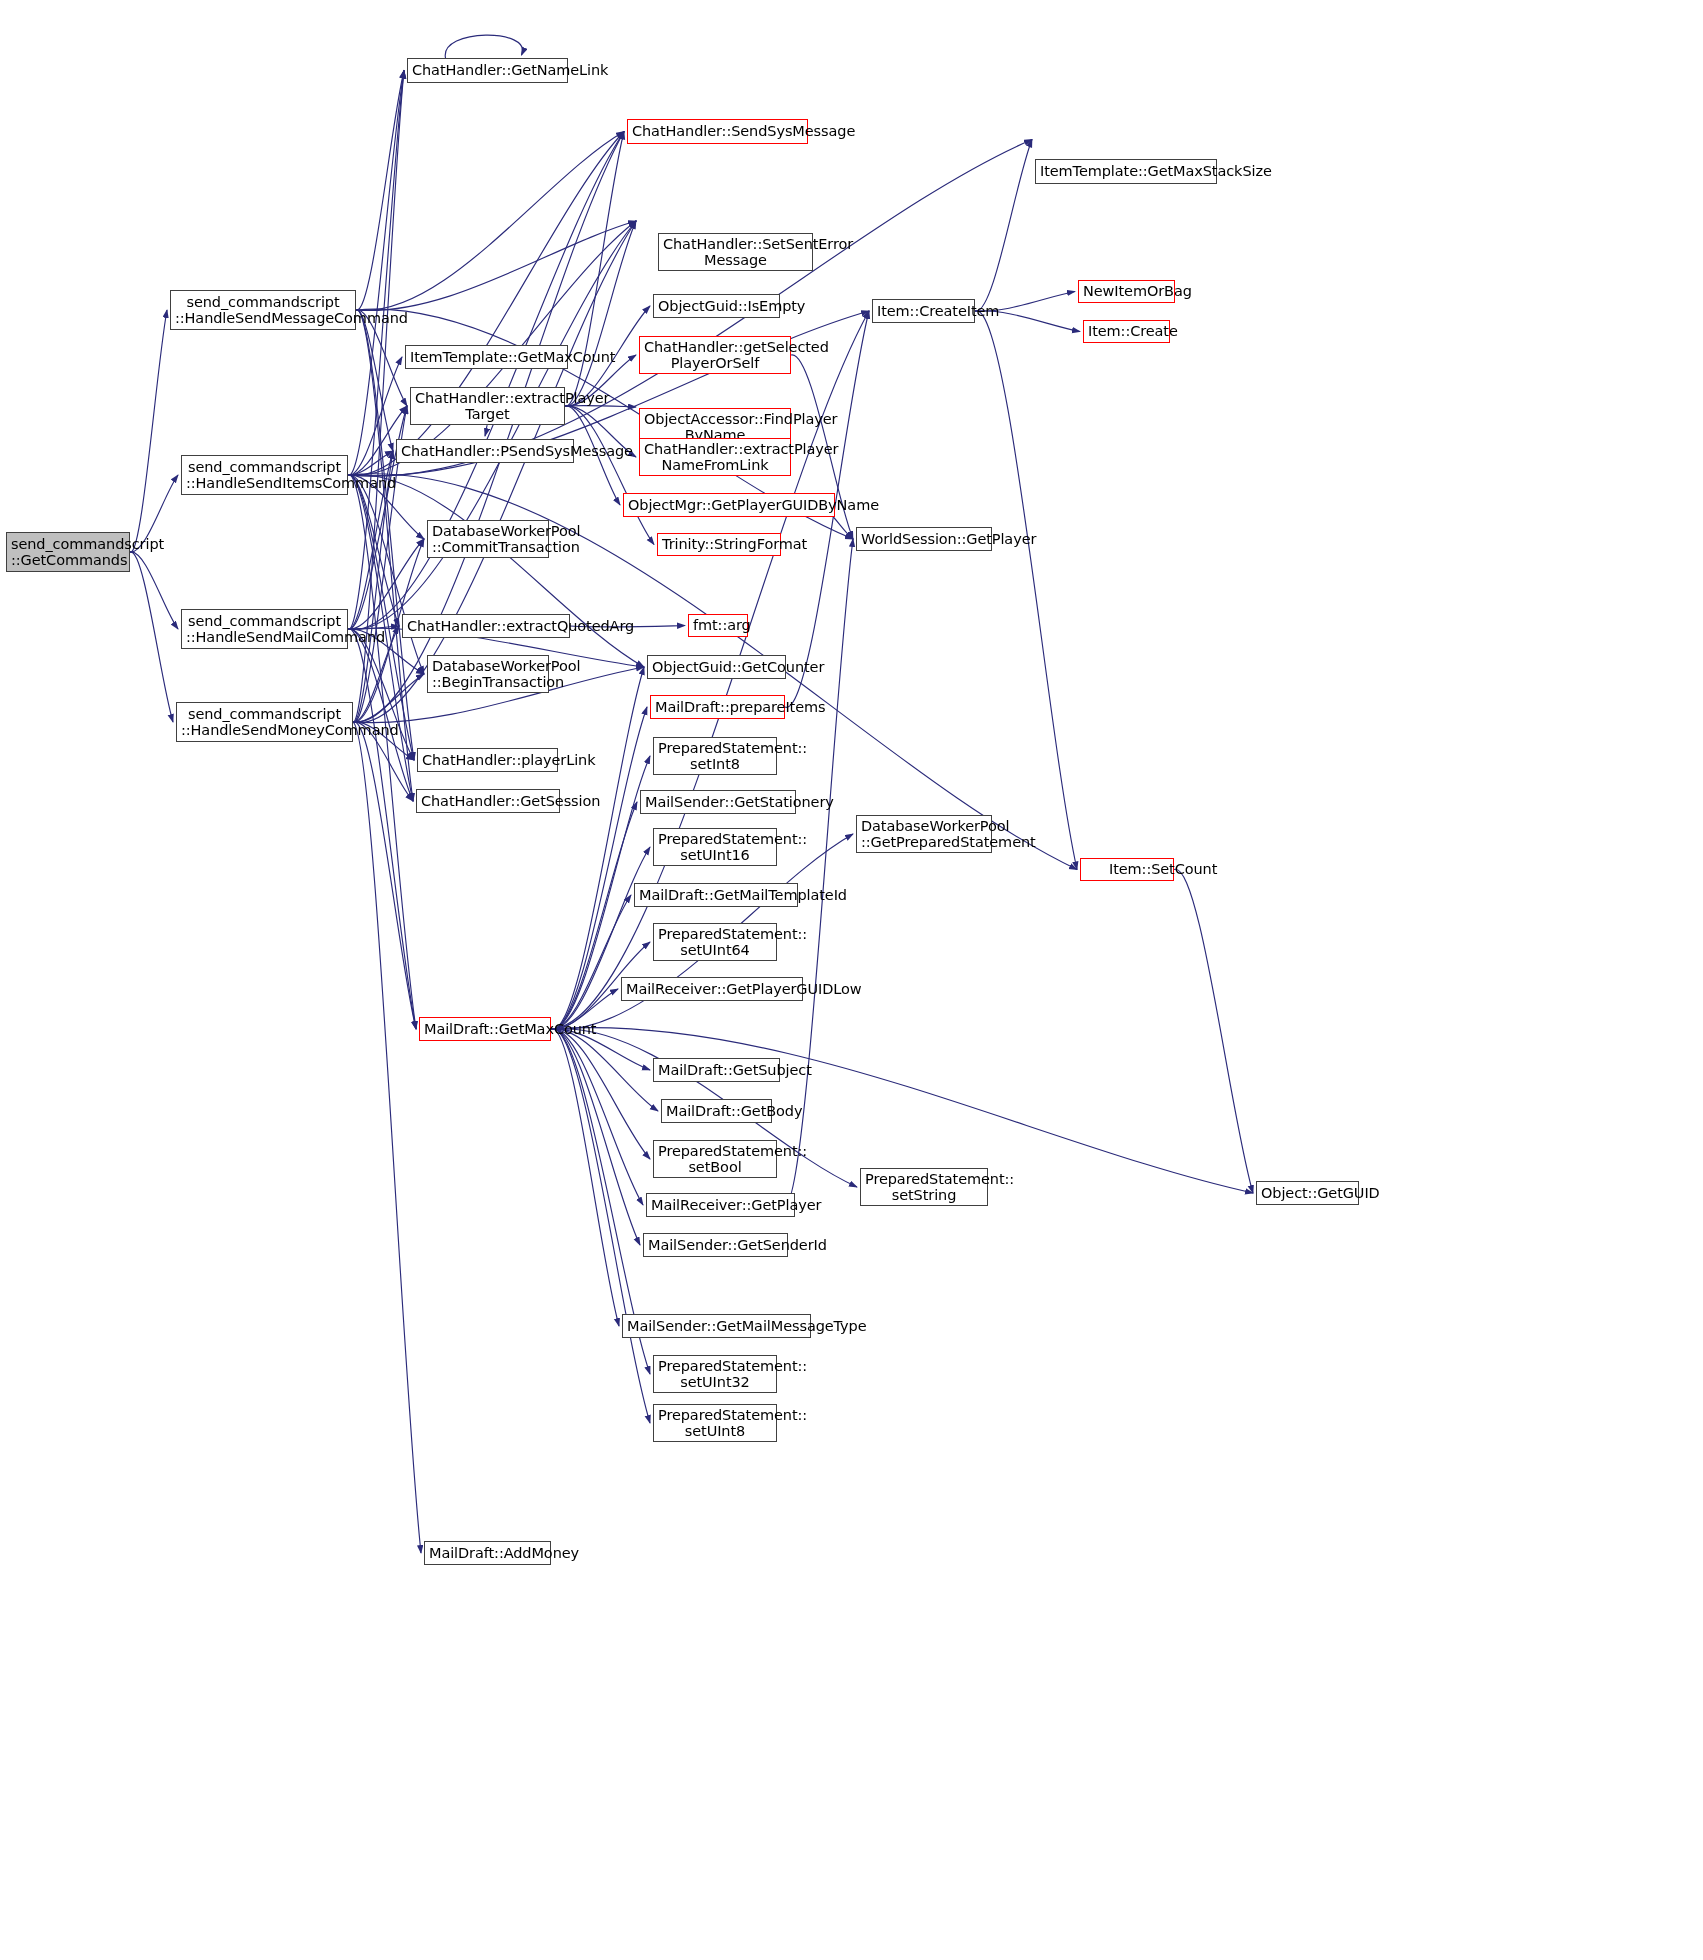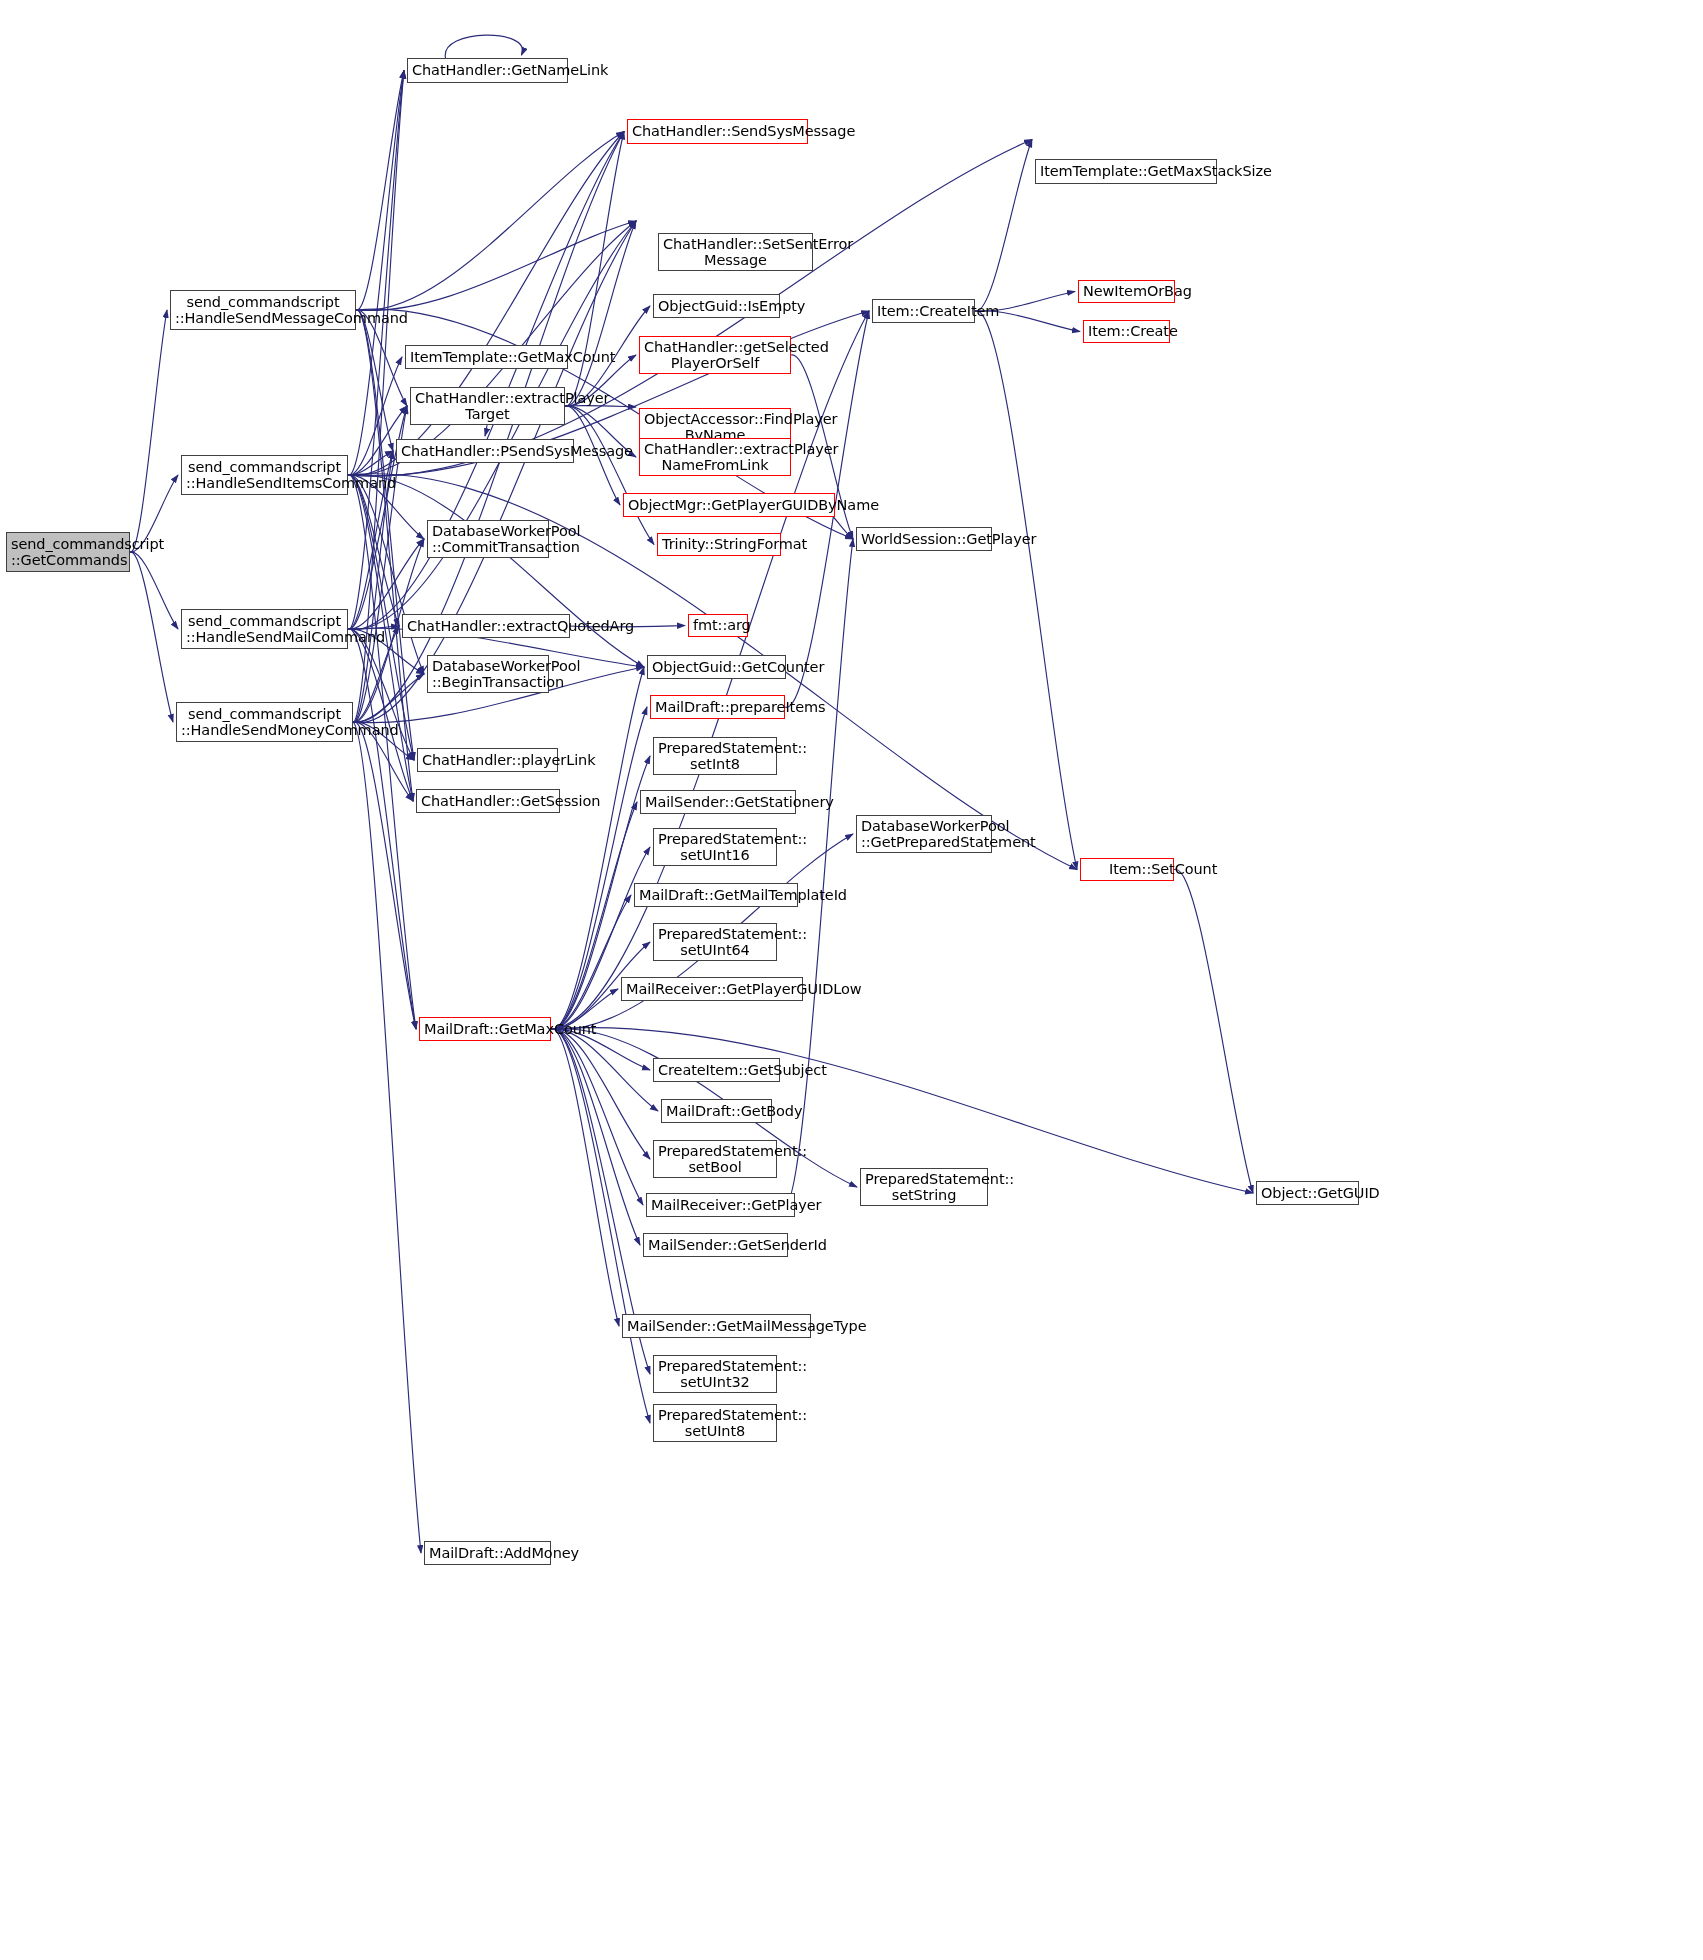--- a/index.html
+++ b/index.html
@@ -247,21 +247,21 @@
         <span>PreparedStatement::
 setUInt64</span>
       </div>
       <div class="node" style="left: 621px; top: 977px; width: 182px; height: 24px;">
         <span>MailReceiver::GetPlayerGUIDLow</span>
       </div>
       <div class="node red" style="left: 419px; top: 1017px; width: 132px; height: 24px;">
         <span>MailDraft::GetMaxCount</span>
       </div>
       <div class="node" style="left: 653px; top: 1058px; width: 127px; height: 24px;">
-        <span>CreateItem::GetSubject</span>
+        <span>MailDraft::GetSubject</span>
       </div>
       <div class="node" style="left: 661px; top: 1099px; width: 111px; height: 24px;">
         <span>MailDraft::GetBody</span>
       </div>
       <div class="node" style="left: 653px; top: 1140px; width: 124px; height: 38px;">
         <span>PreparedStatement::
 setBool</span>
       </div>
       <div class="node" style="left: 860px; top: 1168px; width: 128px; height: 38px;">
         <span>PreparedStatement::

